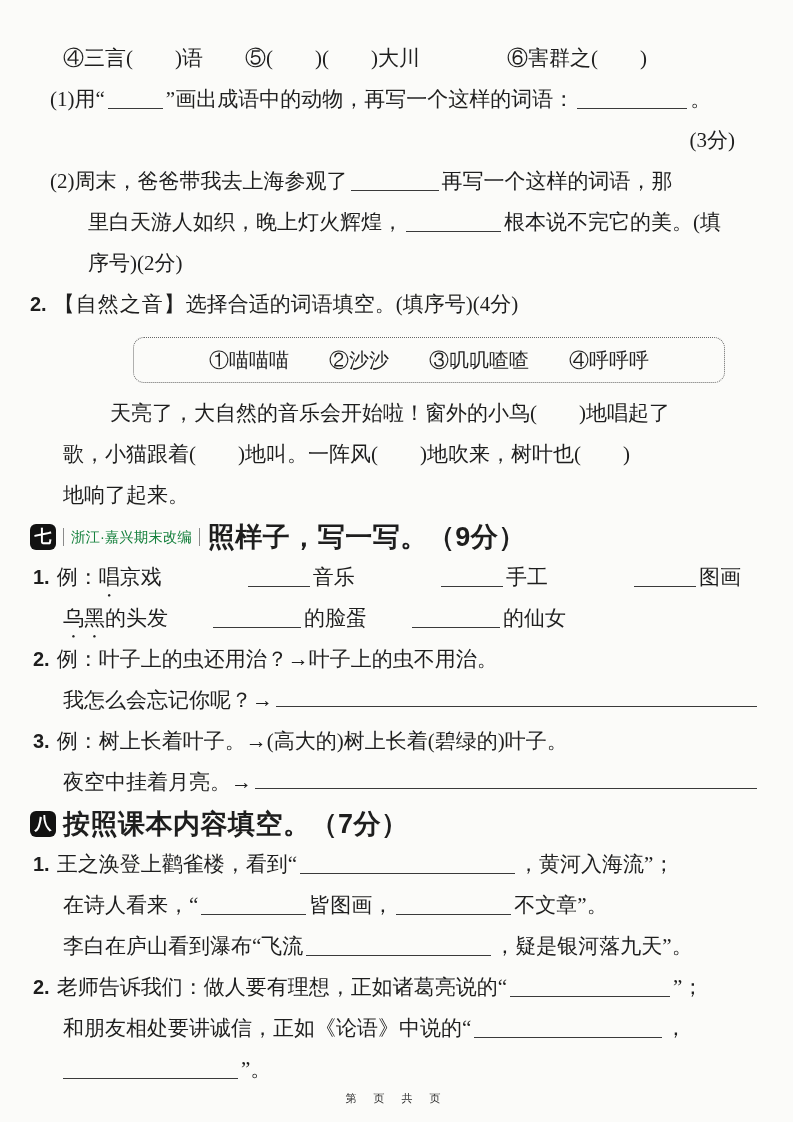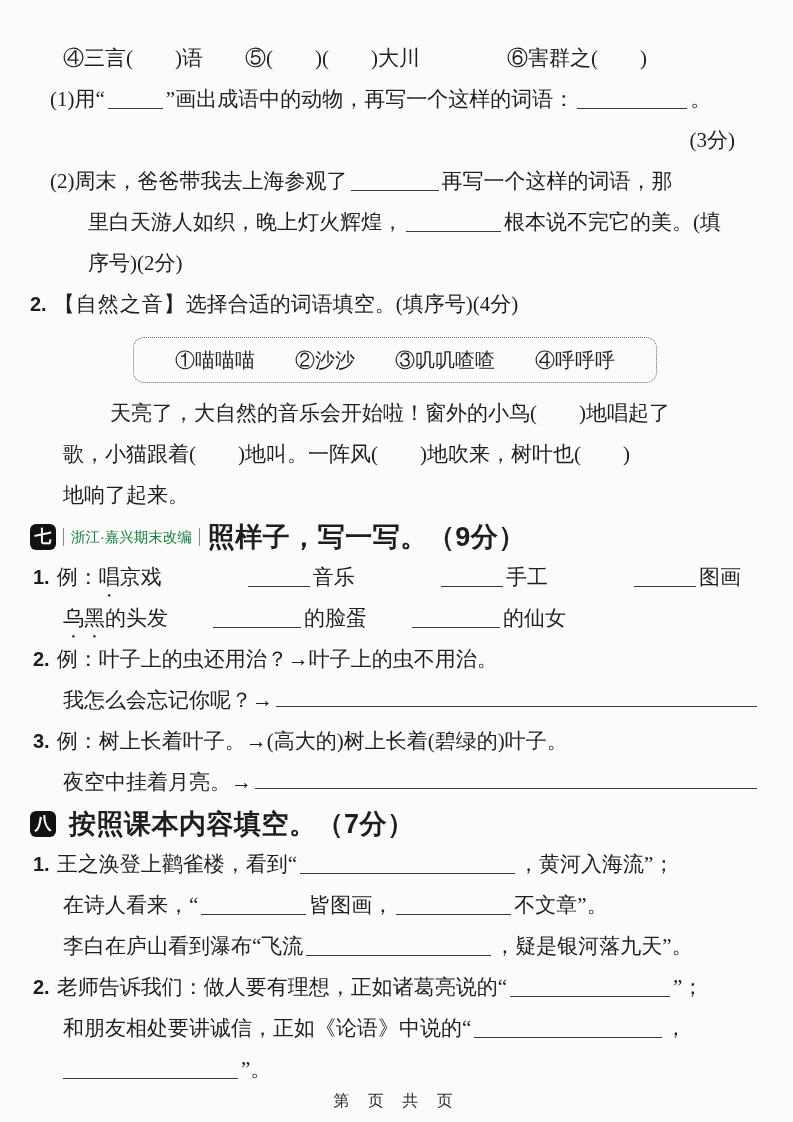--- a/index.html
+++ b/index.html
@@ -66,21 +66,21 @@
   .w105 { width: 105px; }
   .w115 { width: 115px; }
   .w215 { width: 215px; }
 
   .flexline { display: flex; align-items: baseline; }
   .flexline .fill { flex: 1 1 auto; margin-right: 6px; }
 
   
   .options-box {
     box-sizing: border-box;
-    width: 524px;
+    width: 592px;
     height: 46px;
     margin: 12px 0 10px 103px;
     border: 1.6px dotted #666;
     border-radius: 11px;
     display: flex;
     align-items: center;
     justify-content: center;
     gap: 40px;
     font-size: 20px;
   }
@@ -137,21 +137,21 @@
     -webkit-text-emphasis: filled dot #222;
     -webkit-text-emphasis-position: under;
     text-emphasis: filled dot #222;
     text-emphasis-position: under right;
   }
 
   .footer {
     margin-top: 1px;
     text-align: center;
     font-family: "Liberation Sans", "DejaVu Sans", sans-serif;
-    font-size: 16px;
+    font-size: 11px;
     letter-spacing: 7px;
     color: #2e2e2e;
   }
 </style>
 </head>
 <body>
 
 <div class="page">
 
   <div class="line ind-itemcont gapline">
@@ -227,21 +227,21 @@
   <div class="line ind-item">
     <span class="num">3.</span><span>例：树上长着叶子。→(高大的)树上长着(碧绿的)叶子。</span>
   </div>
   <div class="line ind-itemcont flexline">
     <span>夜空中挂着月亮。→</span>
       <span class="blank fill"></span>
   </div>
 
   <div class="sec-header">
     <span class="badge">八</span>
-    <span class="sec-title" style="margin-left:13px">按照课本内容填空。（7分）</span>
+    <span class="sec-title" style="margin-left:7px">按照课本内容填空。（7分）</span>
   </div>
 
   <div class="line ind-item">
     <span class="num">1.</span><span>王之涣登上鹳雀楼，看到“</span><span class="blank w215"></span><span>，黄河入海流”；</span>
   </div>
   <div class="line ind-itemcont">
     <span>在诗人看来，“</span><span class="blank w105"></span><span>皆图画，</span><span class="blank w115"></span><span>不文章”。</span>
   </div>
   <div class="line ind-itemcont">
     <span>李白在庐山看到瀑布“飞流</span><span class="blank w185"></span><span>，疑是银河落九天”。</span>

